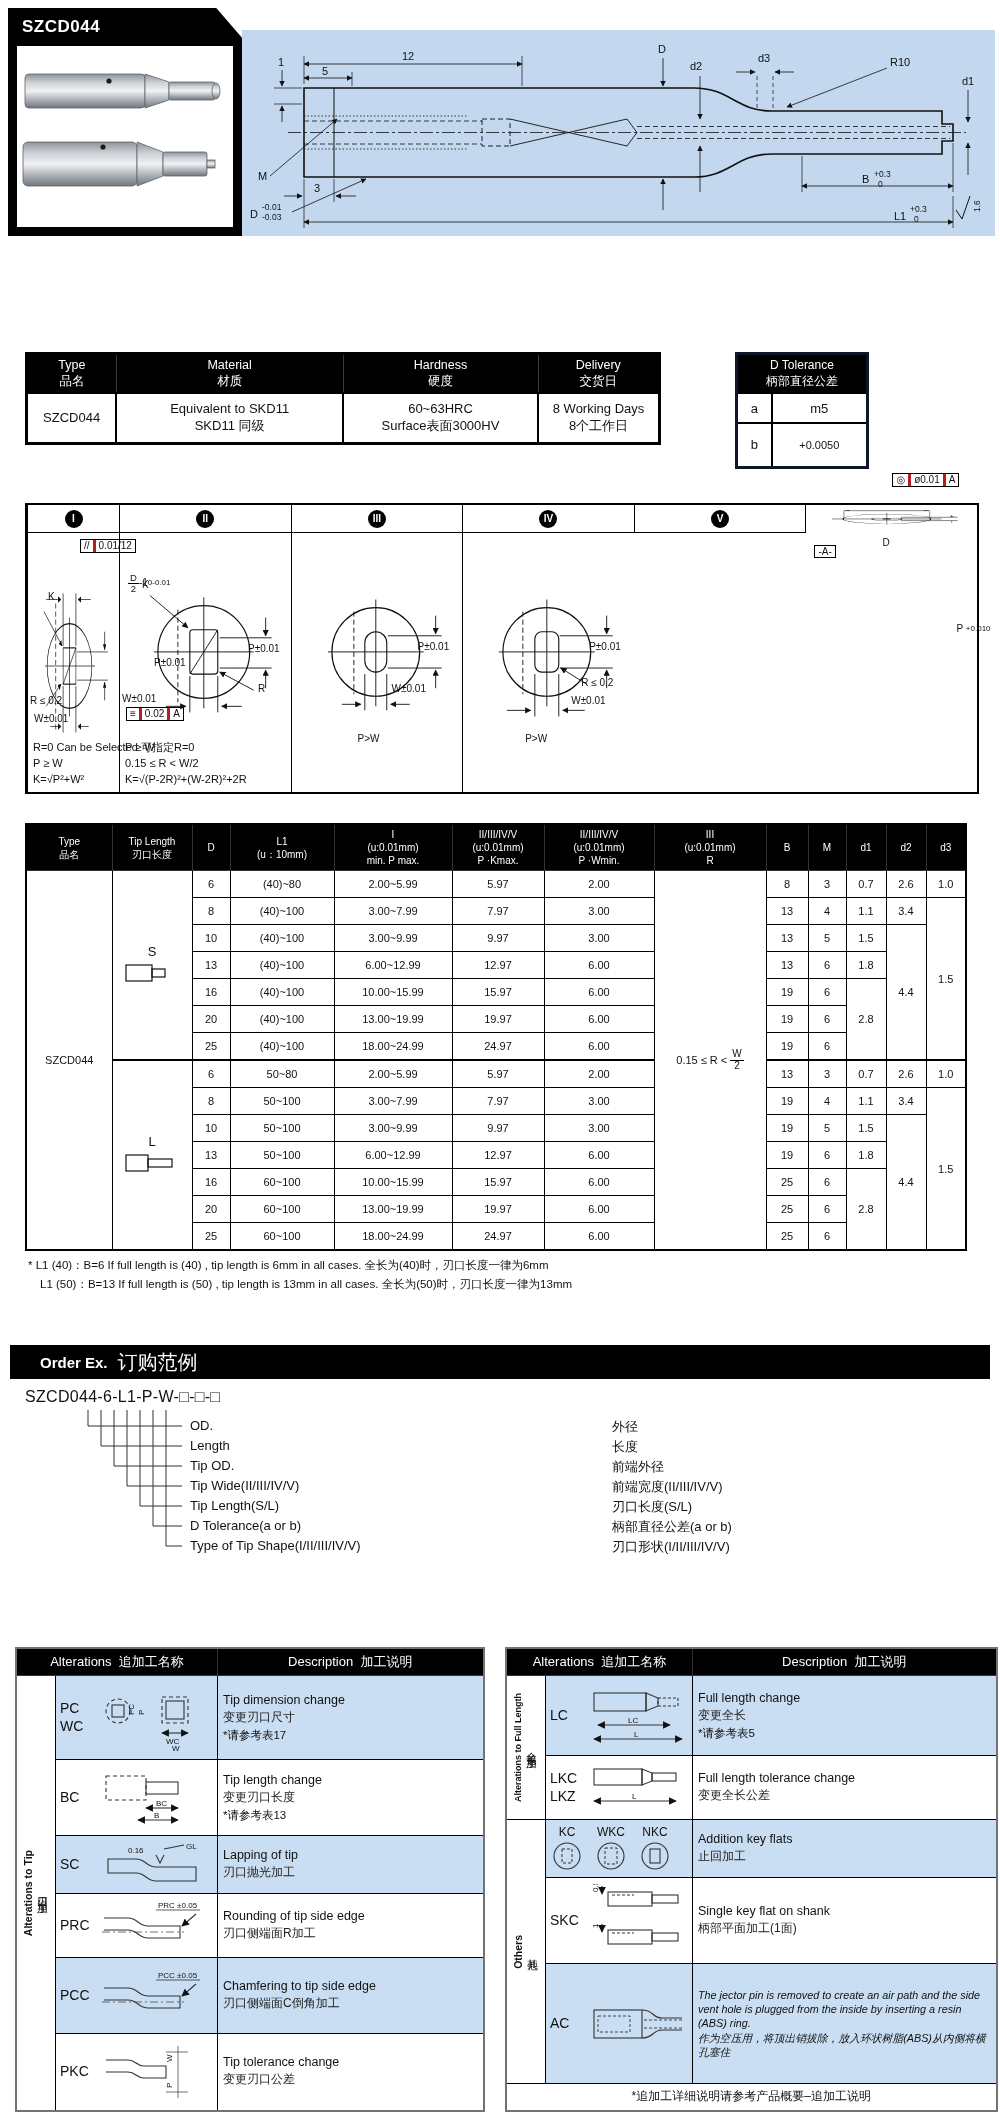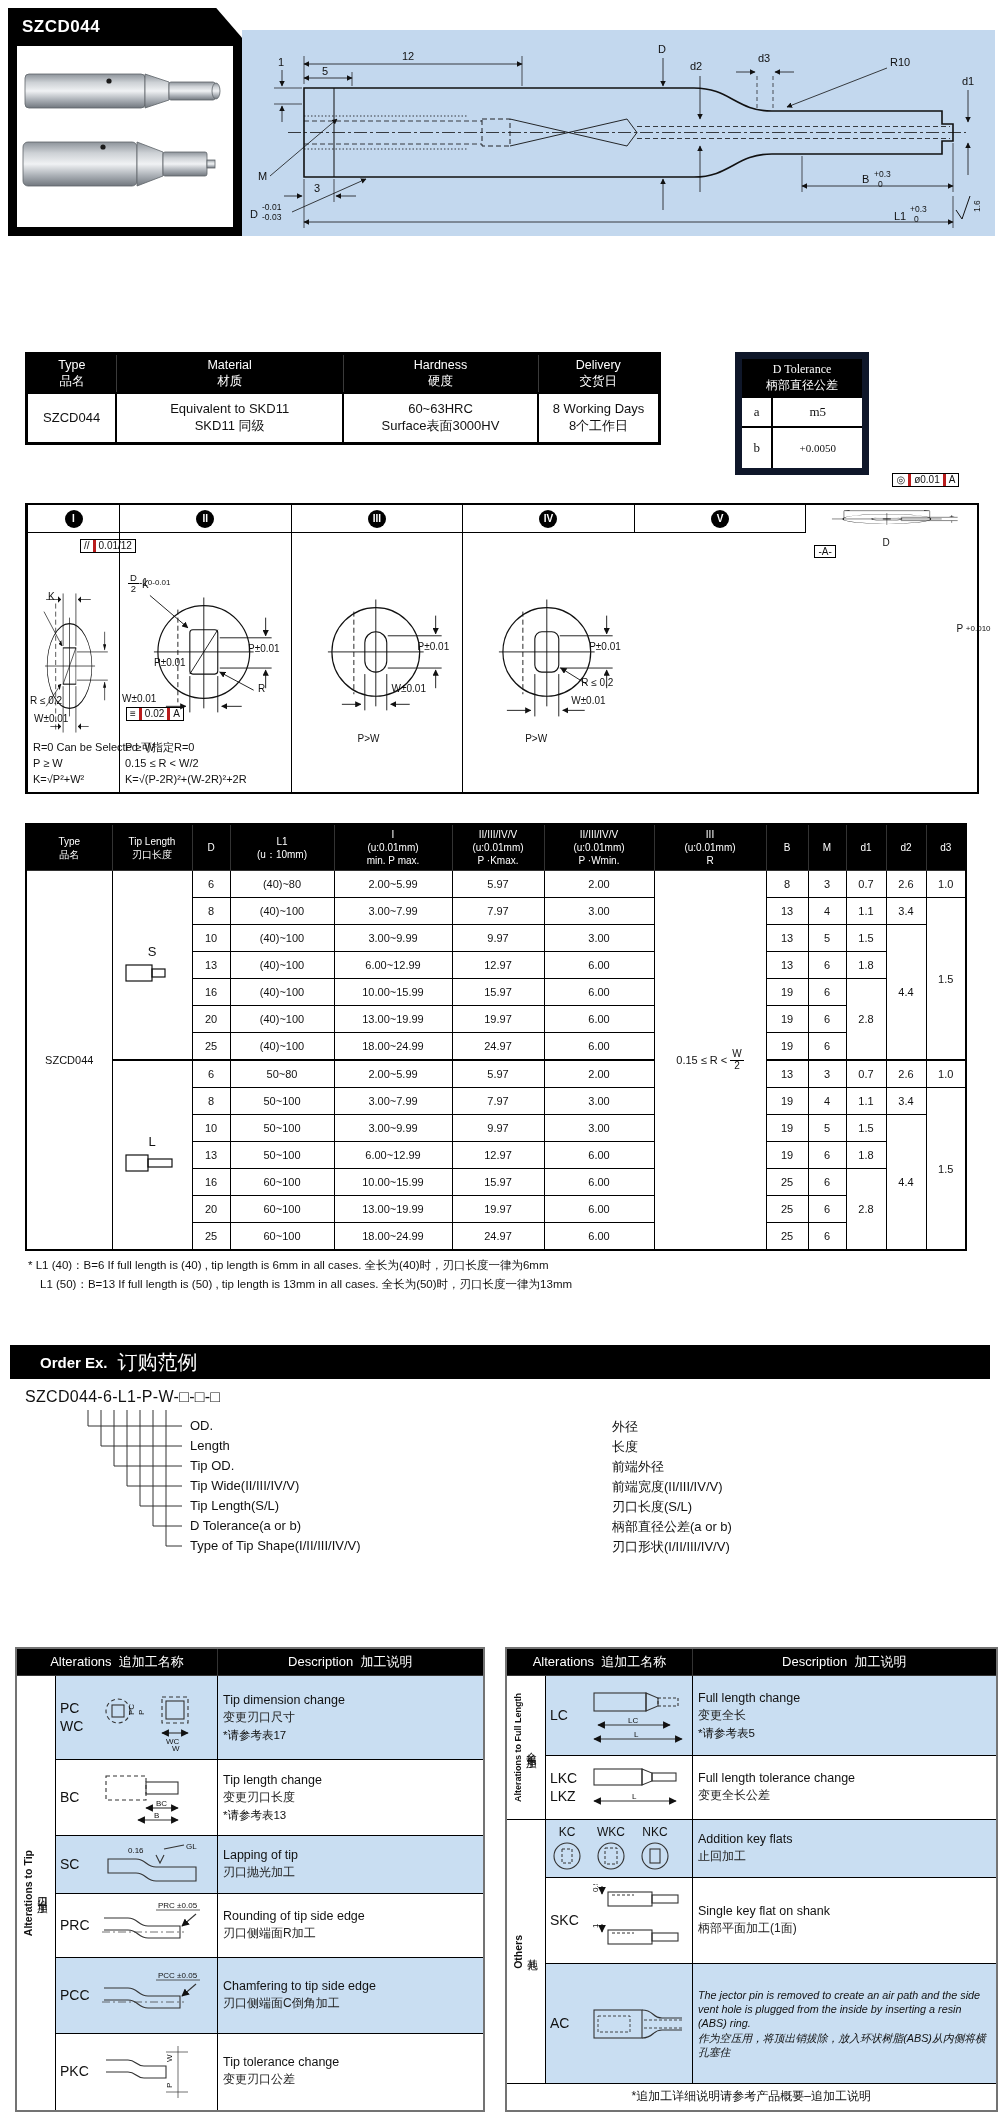--- a/index.html
+++ b/index.html
@@ -12,21 +12,21 @@
   .photo-box{position:absolute;left:9px;top:38px;right:9px;bottom:9px;background:#fff;}
   .draw-panel{position:absolute;left:242px;top:30px;width:753px;height:206px;background:#c3d8ee;}
   
   table{border-collapse:collapse;}
   .blk th{background:#000;color:#fff;font-weight:normal;}
   
   .spec{position:absolute;left:25px;top:352px;width:636px;border:3px solid #000;background:#fff;}
   .spec th{border:1px solid #3a3a3a;font-size:12.5px;line-height:1.25;padding:3px 2px;}
   .spec td{border:2px solid #000;font-size:13px;text-align:center;line-height:1.3;height:46px;}
   
-  .dtol{position:absolute;left:735px;top:352px;width:134px;border:7px solid #0f172a;background:#fff;font-family:Liberation Serif, serif;}
+  .dtol{position:absolute;left:735px;top:352px;width:134px;border:3px solid #0f172a;background:#fff;}
   .dtol th{font-size:12px;line-height:1.3;padding:3px 2px;}
   .dtol td{border:2px solid #000;text-align:center;font-size:13px;}
   .tol{display:inline-flex;flex-direction:row;line-height:1.05;font-size:11px;vertical-align:middle;}
   
   .tipshape{position:absolute;left:25px;top:503px;width:950px;height:287px;border:2px solid #000;display:grid;
     grid-template-columns:92px repeat(5,1fr);grid-template-rows:28px 1fr;background:#fff;}
   .ts-label{grid-row:1/3;background:#000;color:#fff;display:flex;flex-direction:column;justify-content:center;padding-left:10px;gap:3px;border-right:1px solid #000;}
   .ts-label div{font-size:15px;}
   .ts-label .zh{font-size:13px;margin-top:4px;}
   .ts-head{border-left:1px solid #000;border-bottom:1px solid #000;display:flex;align-items:center;justify-content:center;}

